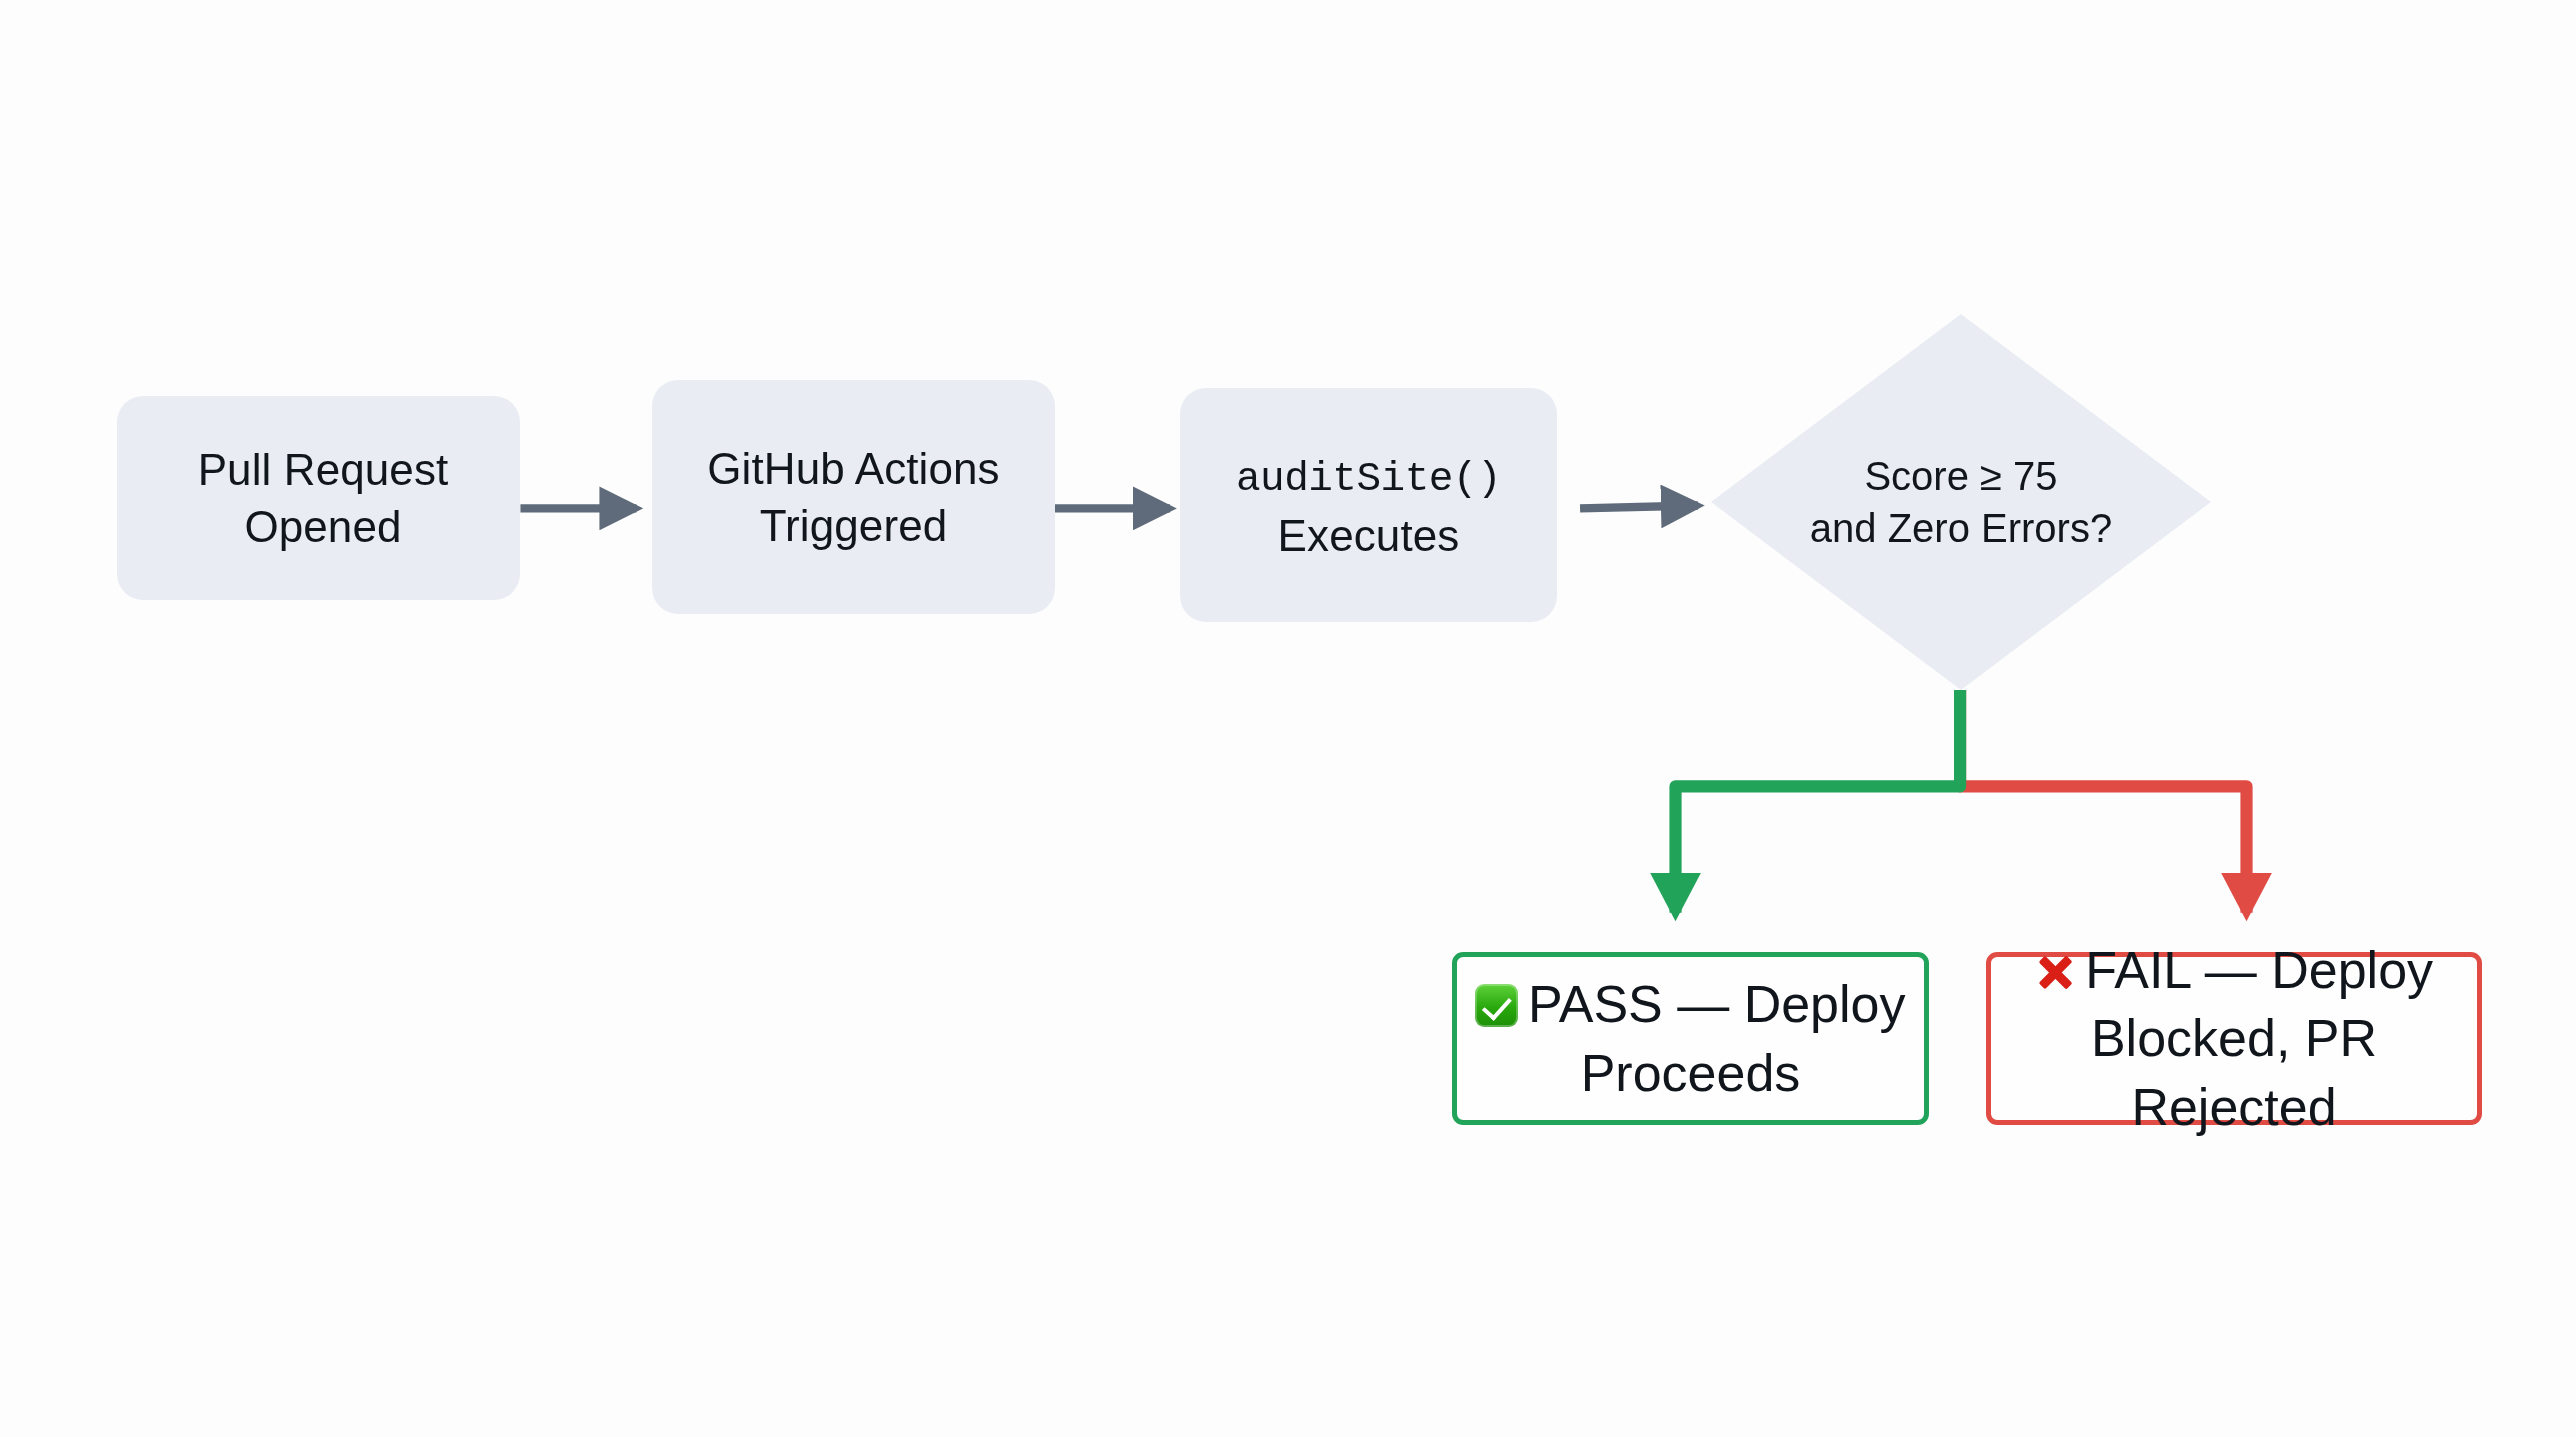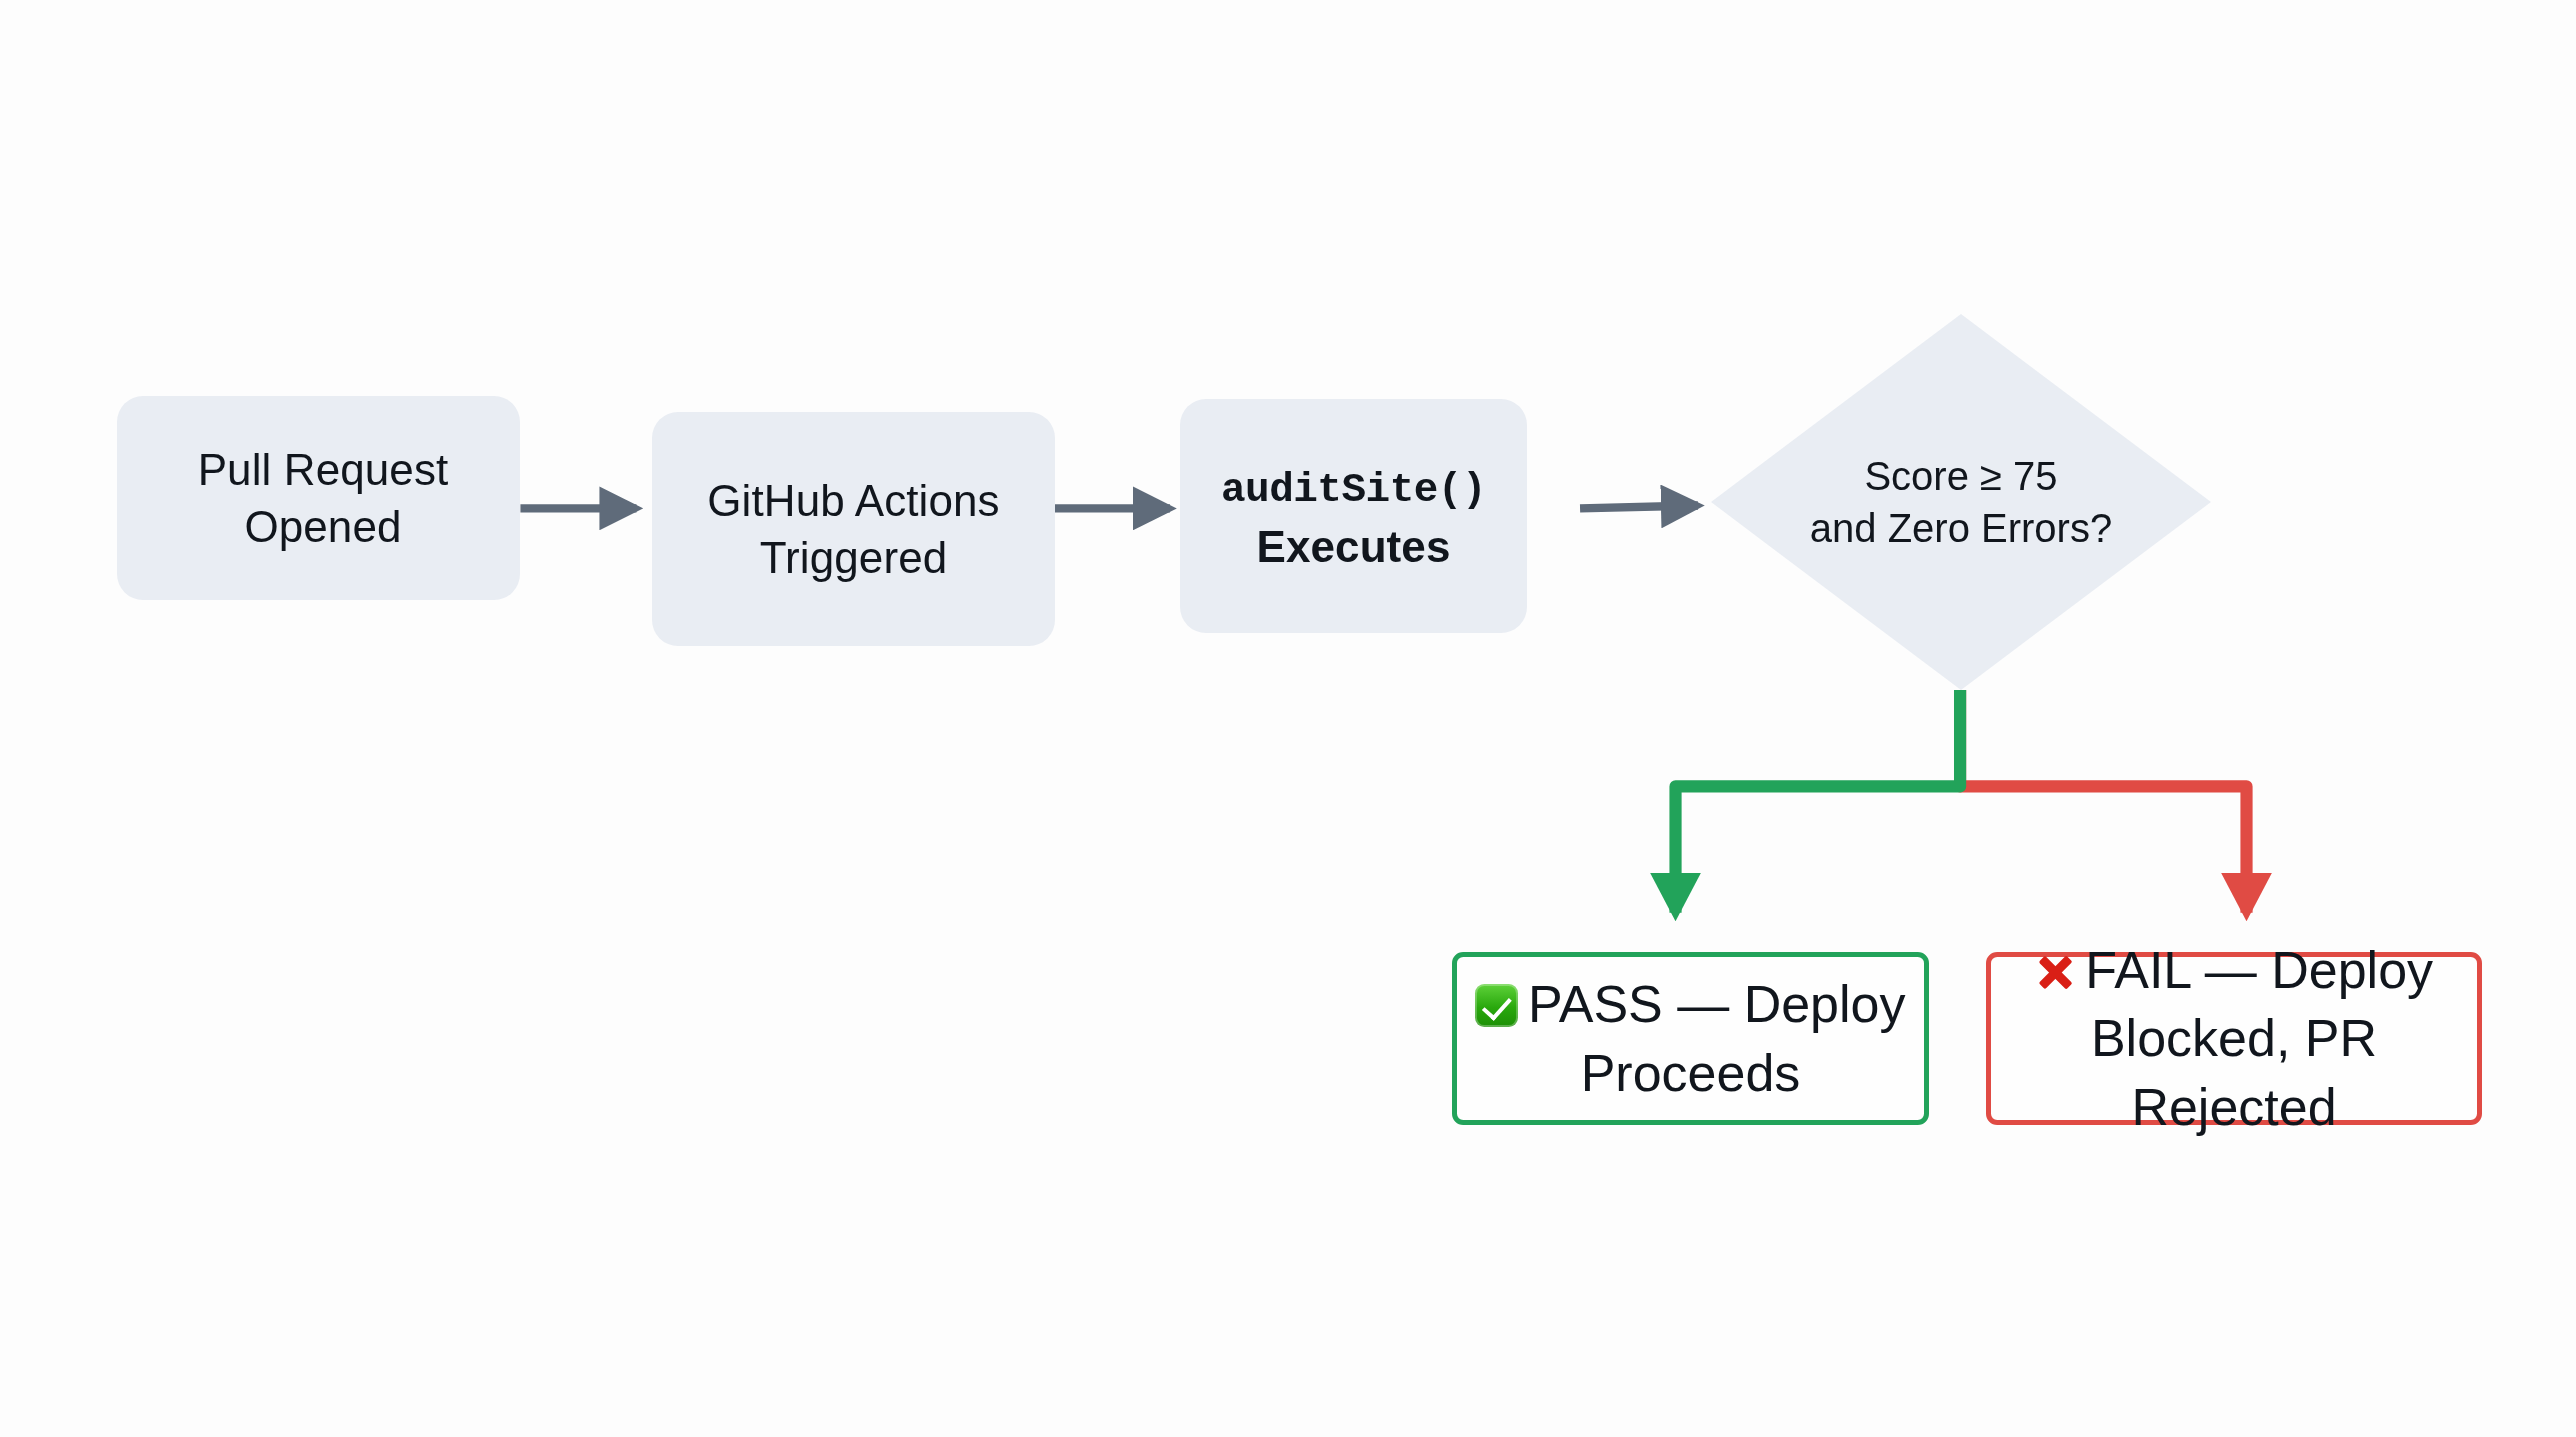--- a/index.html
+++ b/index.html
@@ -159,28 +159,28 @@
     <path d="M 2094 737 L 2094 840 L 1790 840 L 1790 975" fill="none" stroke="#22a35a" stroke-width="13" stroke-linecap="butt" stroke-linejoin="round" marker-end="url(#head-green)"></path>
   </svg>
 
   <div class="node process" id="node-pull-request" style="left:117px; top:396px; width:403px; height:204px;padding-left:9px;">
     <div class="label">
       <span>Pull Request</span><br>
       <span>Opened</span>
     </div>
   </div>
 
-  <div class="node process" id="node-github-actions" style="left:652px; top:412px; width:403px; height:234px;">
+  <div class="node process" id="node-github-actions" style="left:652px; top:380px; width:403px; height:234px;">
     <div class="label">
       <span>GitHub Actions</span><br>
       <span>Triggered</span>
     </div>
   </div>
 
-  <div class="node process" id="node-audit-site" style="left:1180px; top:399px; width:347px; height:234px;font-weight:bold;">
+  <div class="node process" id="node-audit-site" style="left:1180px; top:388px; width:377px; height:234px;">
     <div class="label">
       <span class="mono">auditSite()</span><br>
       <span>Executes</span>
     </div>
   </div>
 
   <div id="decision-node">
     <div id="decision-shape"></div>
     <div id="decision-label">
       <div>

